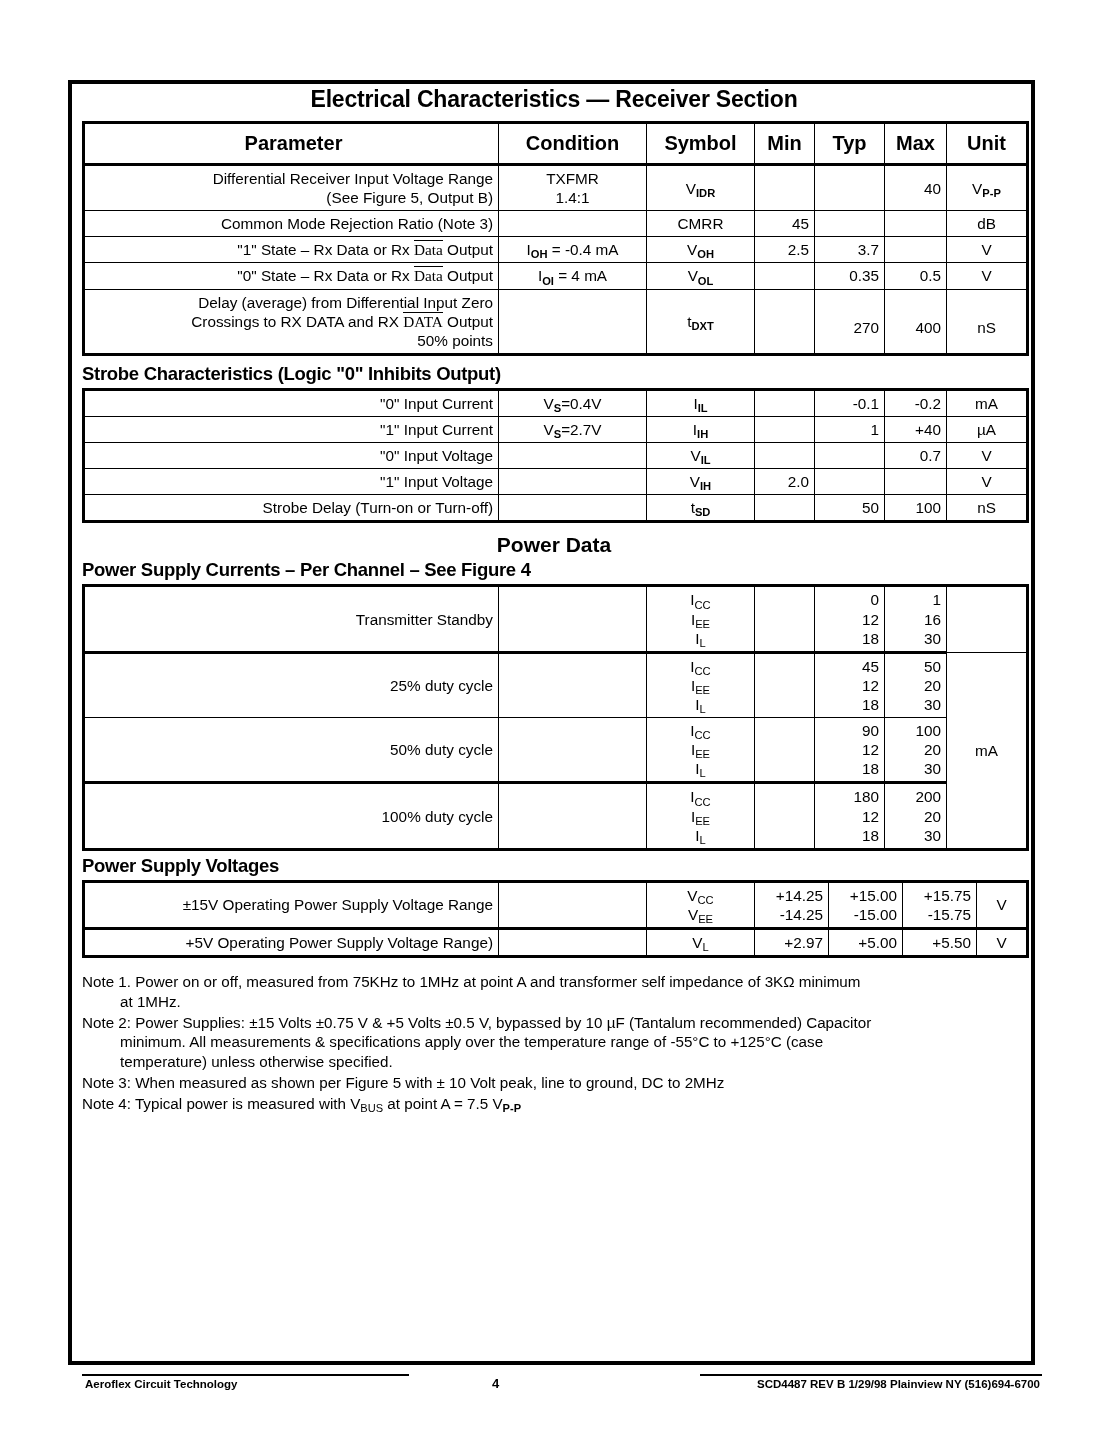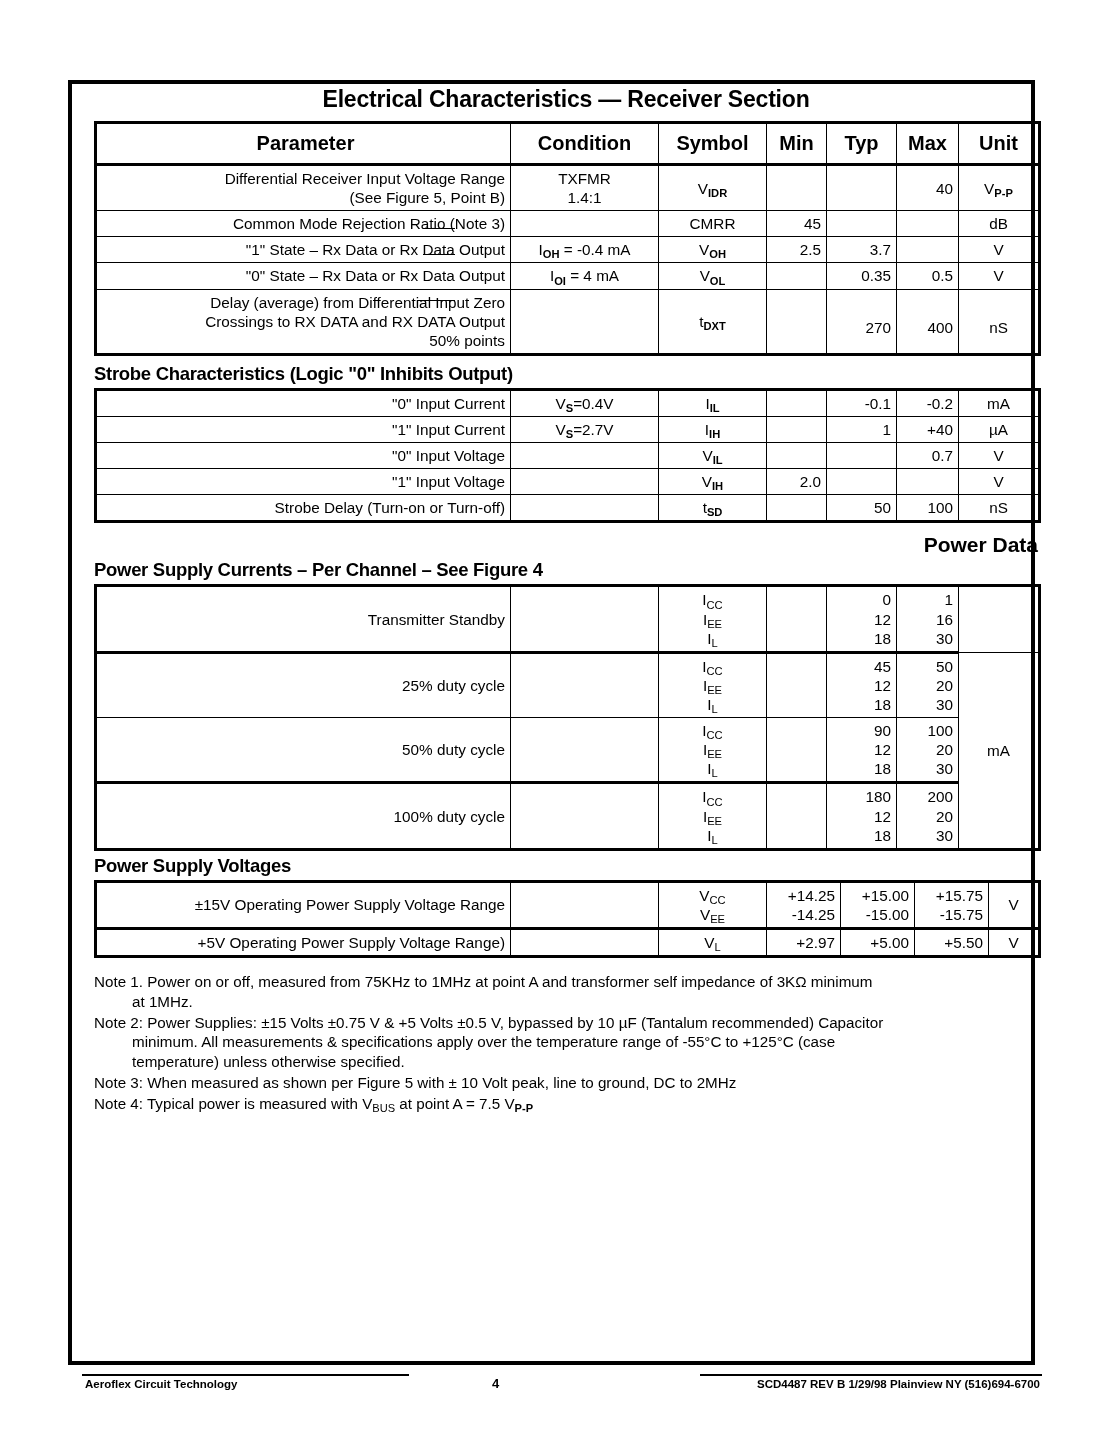--- a/index.html
+++ b/index.html
@@ -19,40 +19,40 @@
     position: absolute;
     left: 68px;
     top: 80px;
     width: 967px;
     height: 1285px;
     border: 4px solid #000;
     box-sizing: border-box;
   }
   .inner {
     position: absolute;
-    left: 94px;
+    left: 82px;
     top: 86px;
     width: 944px;
   }
 
   h1.doc-title {
     font-size: 23px;
     font-weight: bold;
     text-align: center;
     margin: 0 0 8px 0;
     letter-spacing: -0.2px;
   }
   h2.section-title {
     font-size: 18.5px;
     font-weight: bold;
     margin: 7px 0 3px 0;
     letter-spacing: -0.3px;
   }
   h2.center {
-    text-align: right;
+    text-align: center;
     font-size: 21px;
     margin: 10px 0 2px 0;
   }
 
   table.spec {
     border-collapse: collapse;
     width: 944px;
     table-layout: fixed;
   }
   table.spec td, table.spec th {
@@ -76,21 +76,21 @@
   .hdr td.left {
     text-align: center;
     padding-left: 9px !important;
   }
   td.p { text-align: right; padding-left: 9px; }
   td.c { text-align: center; }
   td.num { text-align: right; }
 
   sub { font-size: 0.73em; font-weight: bold; vertical-align: baseline; position: relative; bottom: -0.28em; }
   sub.light { font-weight: normal; }
-  .ovl { border-top: 1.6px solid #000; padding-top: 12px; }
+  .ovl { border-top: 1.6px solid #000; padding-top: 0px; font-family: Liberation Serif, serif; }
 
   .stack { line-height: 1.32; }
   .stack div { white-space: nowrap; }
 
   .thicktop { border-top: 3px solid #000 !important; }
   .noborder-b { border-bottom: none !important; }
 
   .notes {
     font-size: 15.2px;
     line-height: 1.3;
@@ -139,21 +139,21 @@
         <td>Symbol</td>
         <td>Min</td>
         <td>Typ</td>
         <td>Max</td>
         <td>Unit</td>
       </tr>
 
       <tr>
         <td class="p">
           <div>Differential Receiver Input Voltage Range</div>
-          <div>(See Figure 5, Point B)</div>
+          <div>(See Figure 5, Output B)</div>
         </td>
         <td class="c">
           <div>TXFMR</div>
           <div>1.4:1</div>
         </td>
         <td class="c"><span>V</span><sub>IDR</sub></td>
         <td class="num"></td>
         <td class="num"></td>
         <td class="num">40</td>
         <td class="c"><span>V</span><sub>P-P</sub></td>

